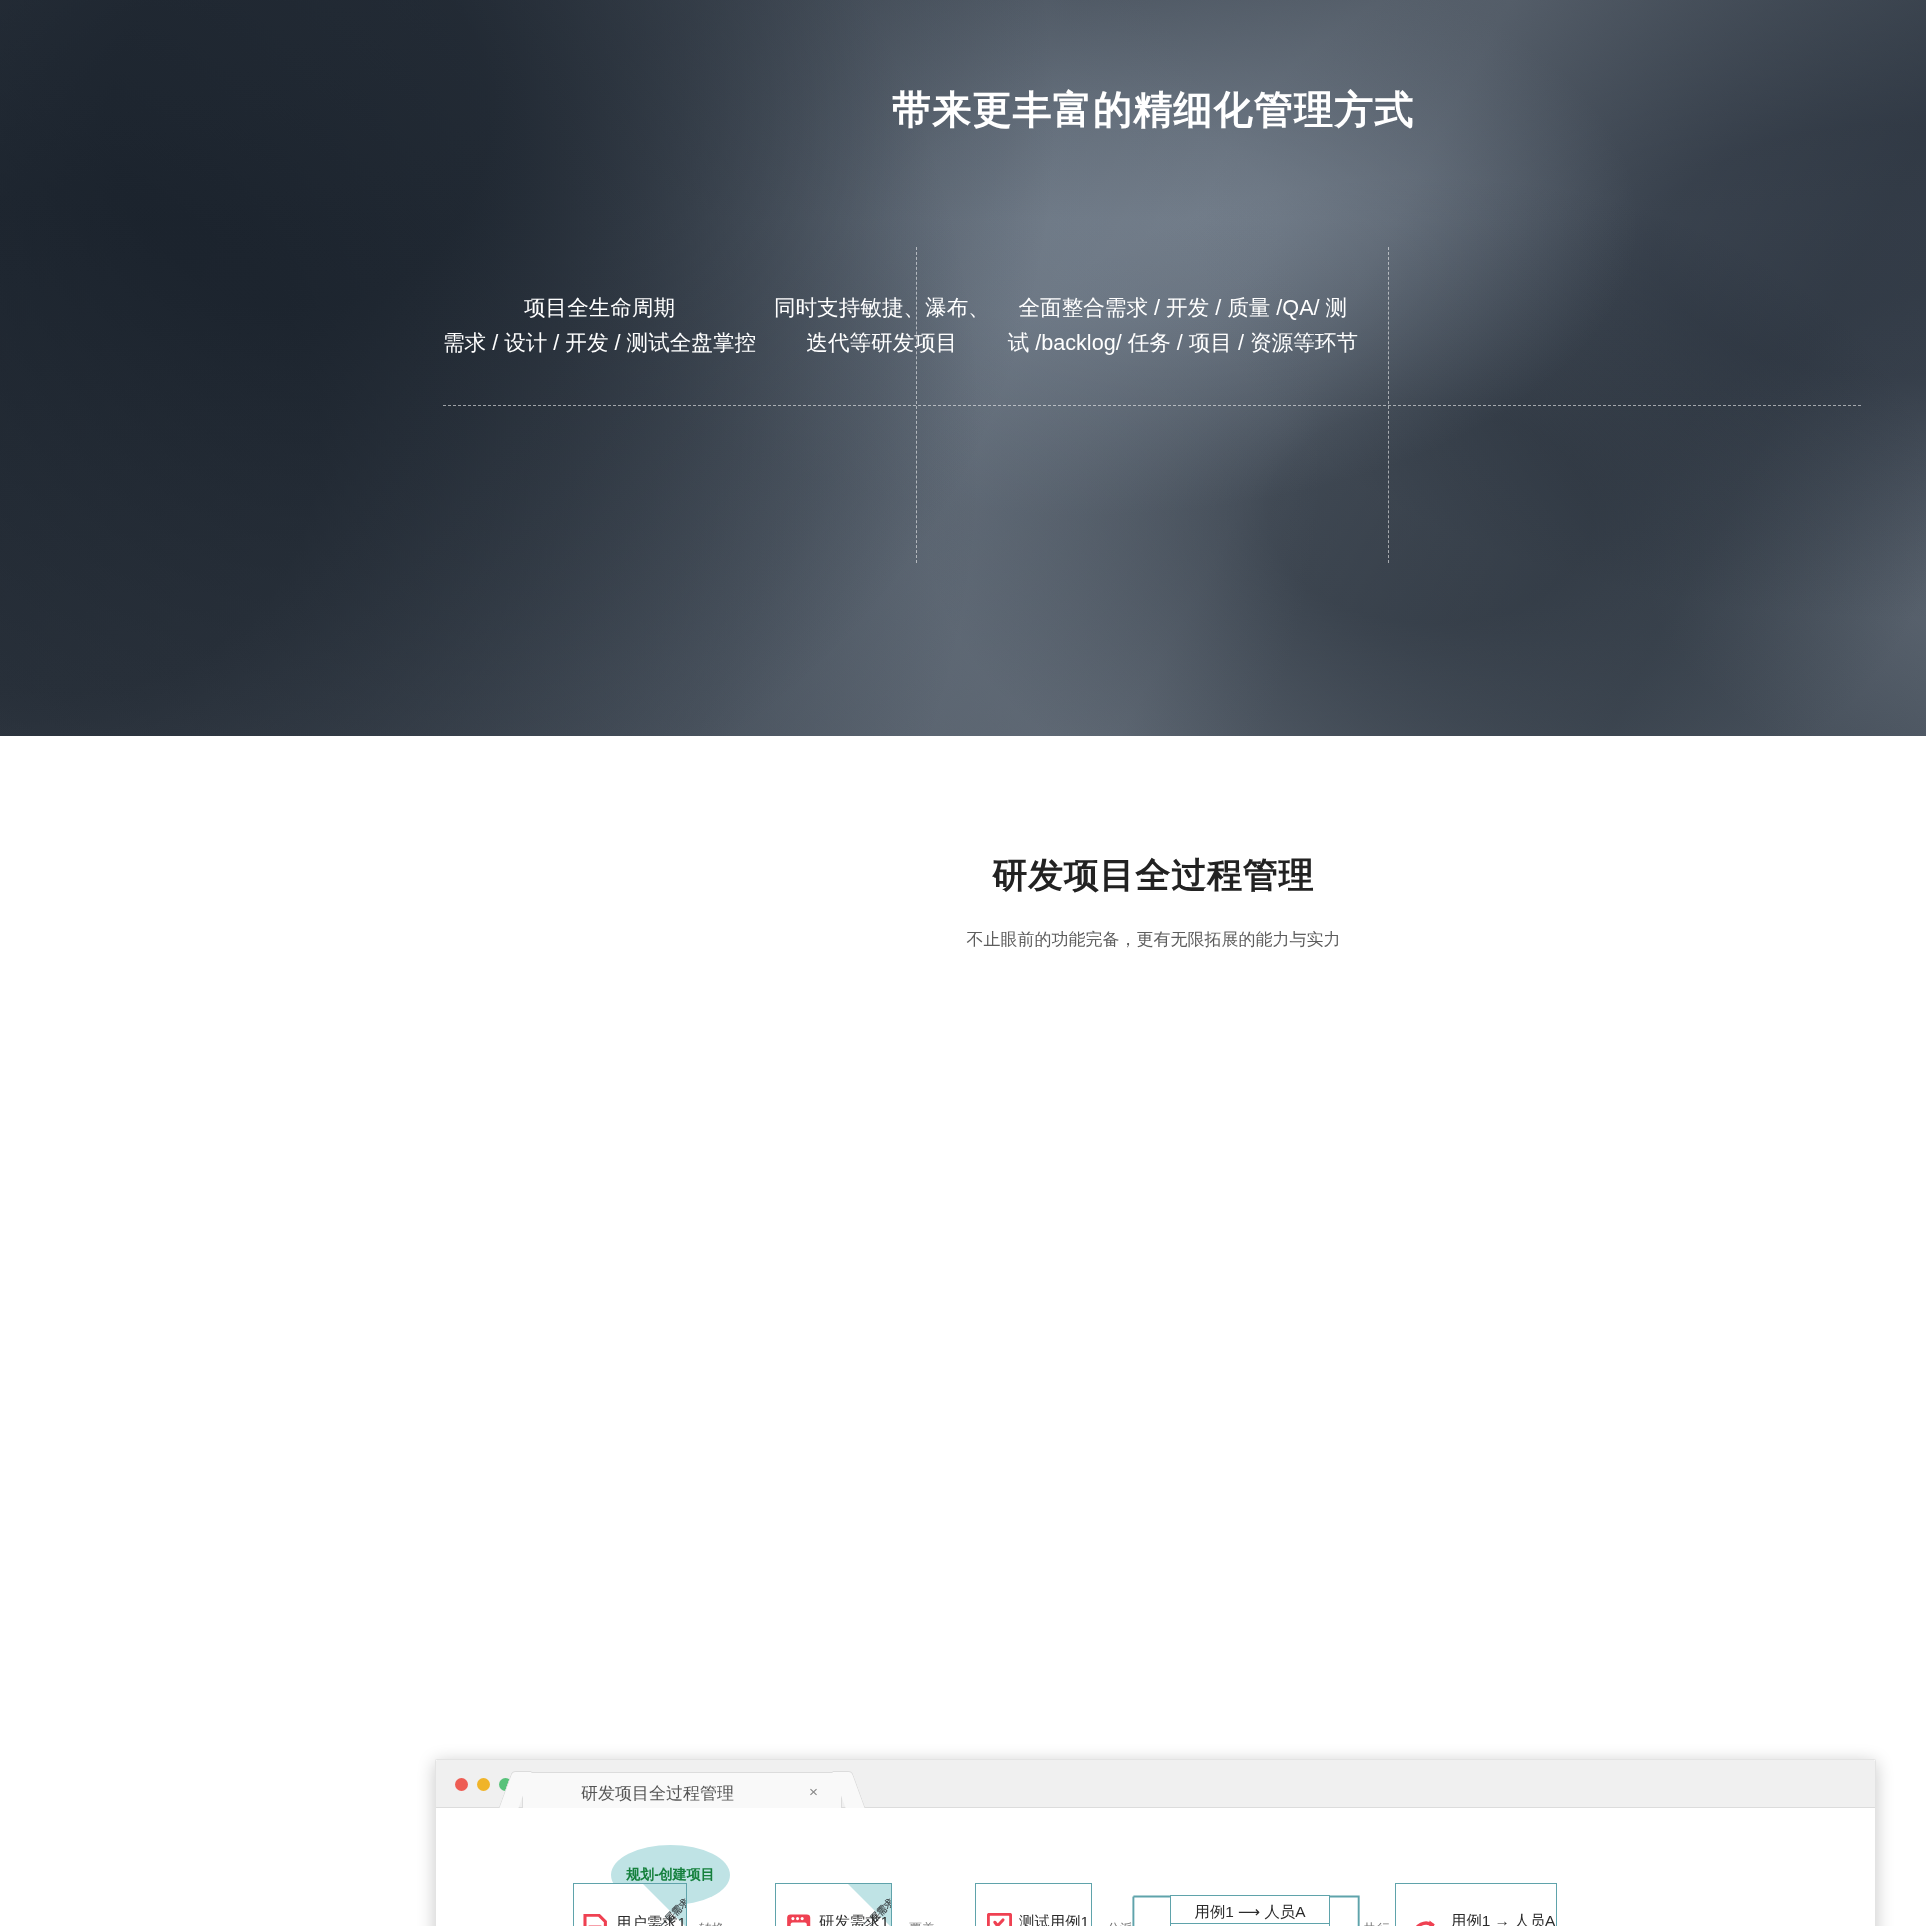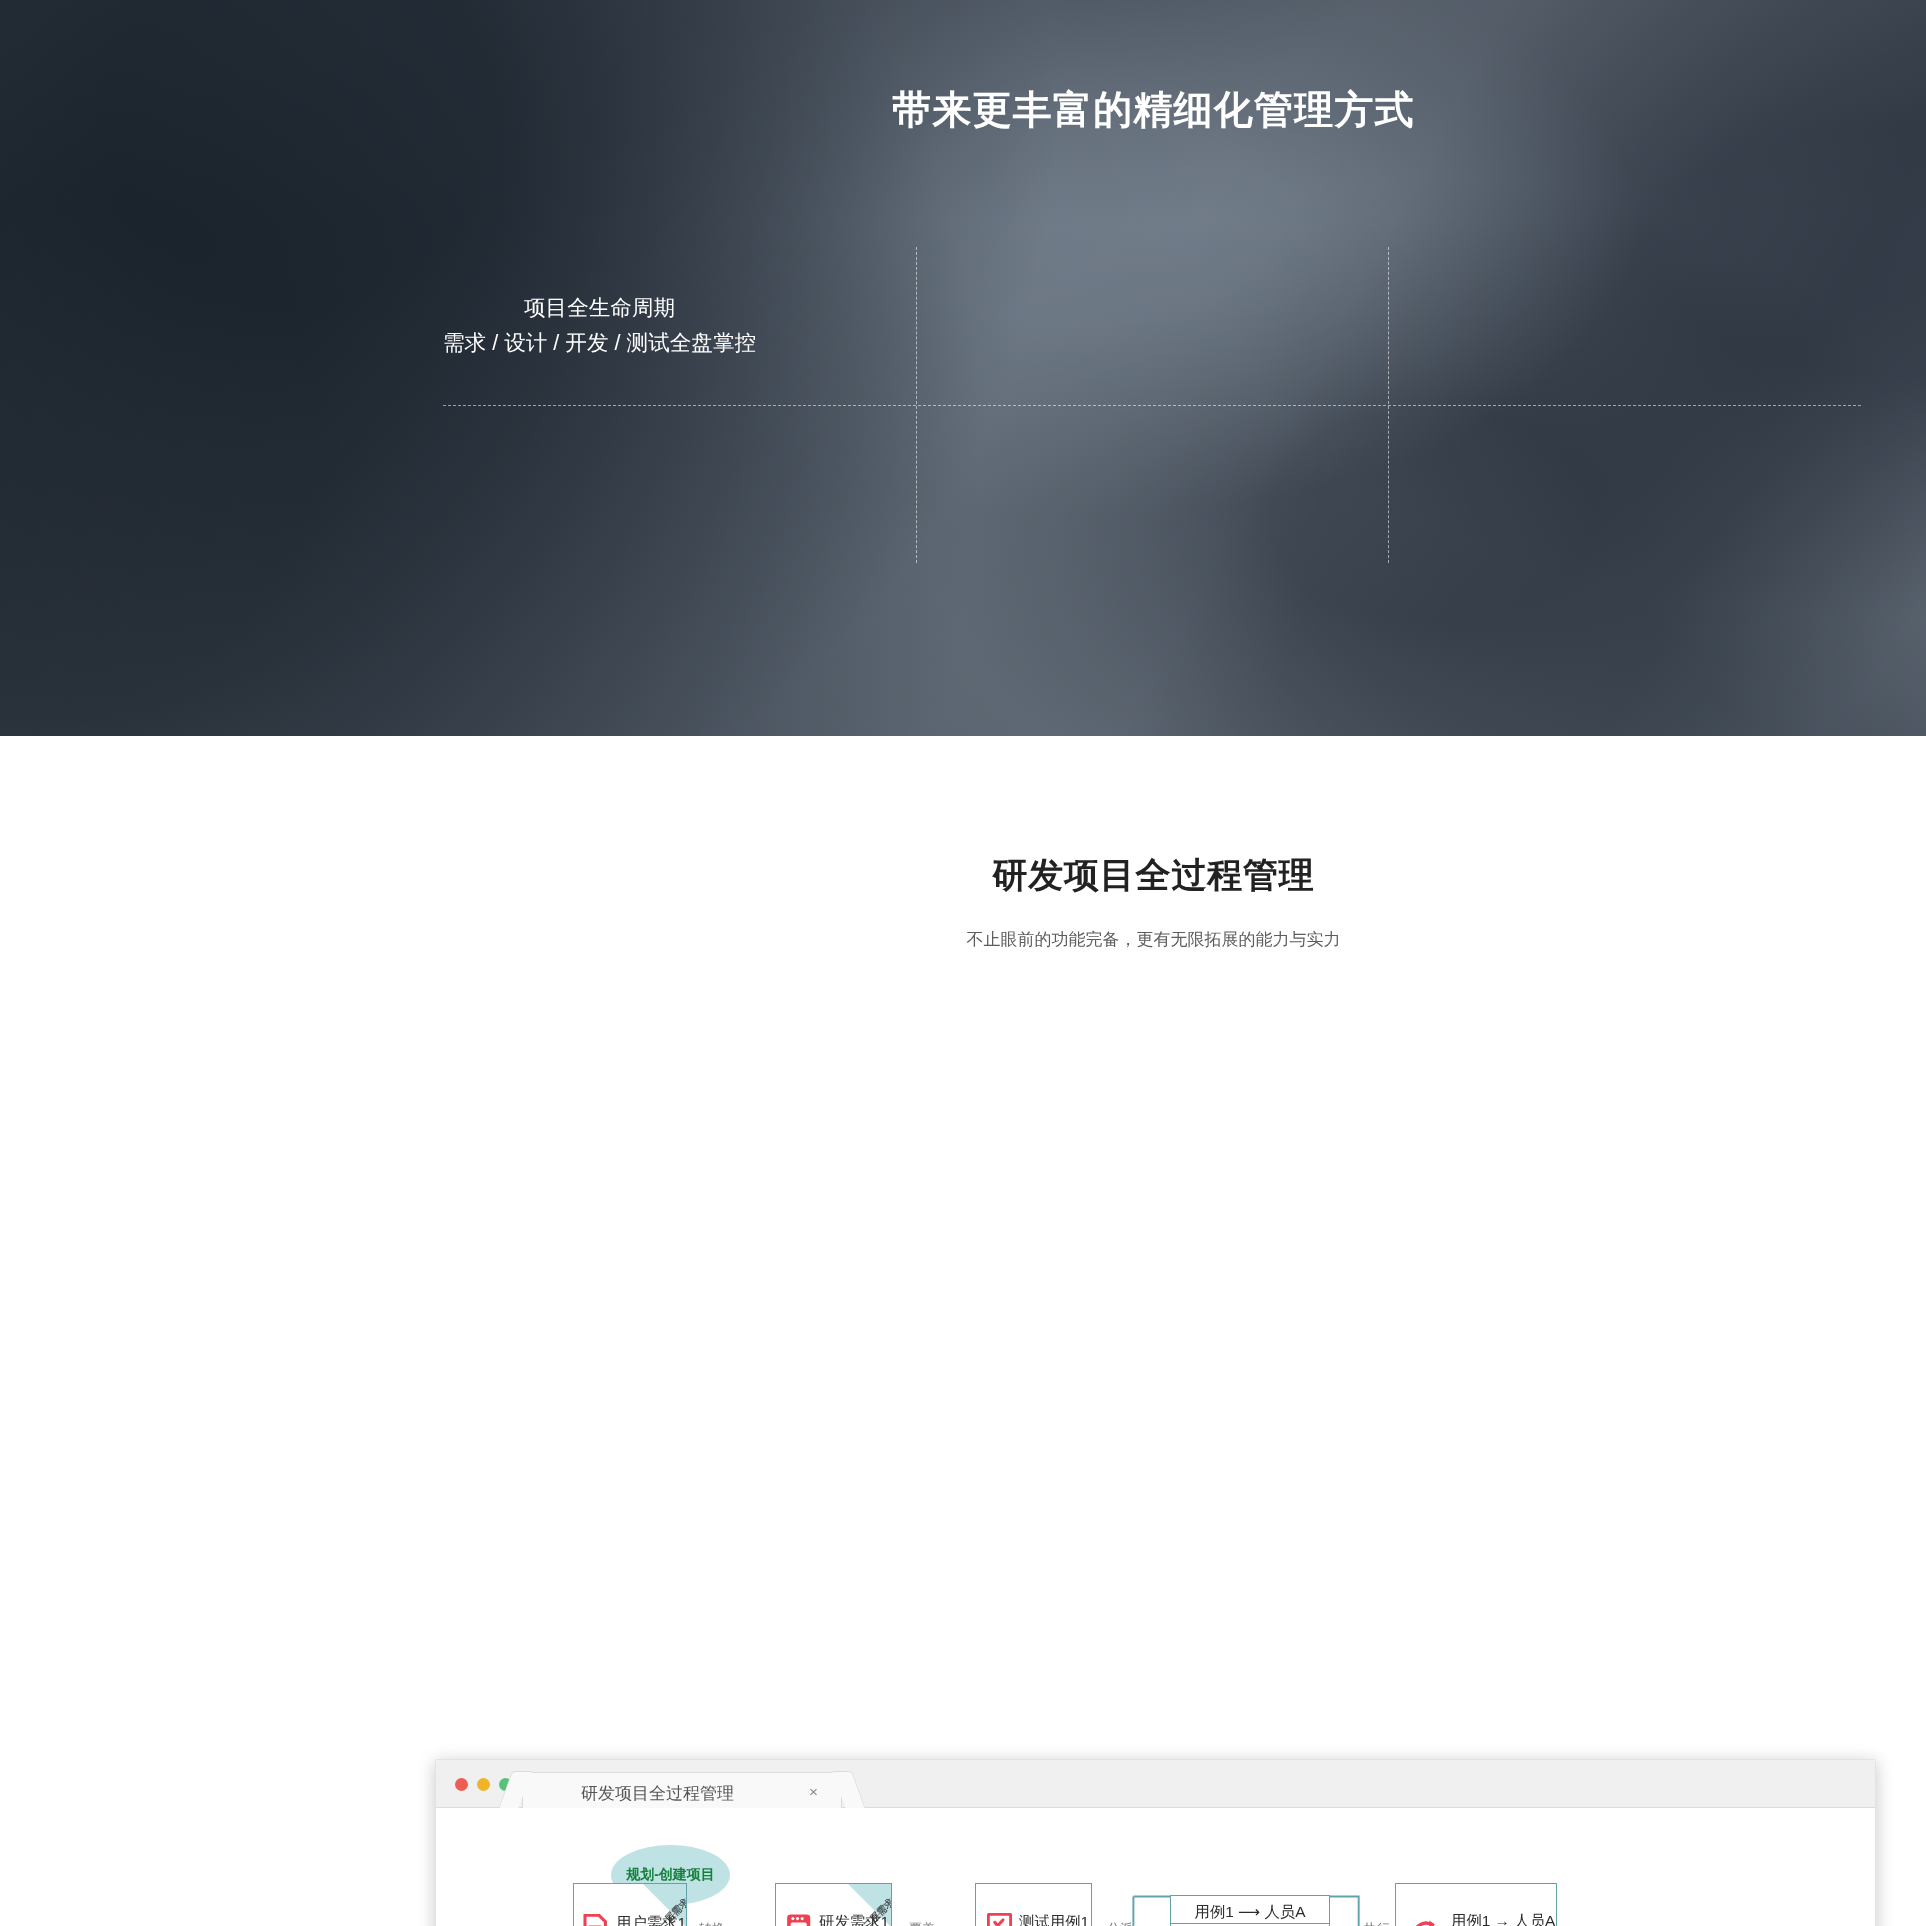--- a/index.html
+++ b/index.html
@@ -76,20 +76,28 @@
 
   <div class="grid">
     <div class="vline" style="left:33.33%"></div>
     <div class="vline" style="left:66.66%"></div>
     <div class="hline" style="top:50%"></div>
 
     <div class="cell">
       <span>项目全生命周期</span>
       <span>需求 / 设计 / 开发 / 测试全盘掌控</span>
     </div>
+    <div class="cell">
+      <span>同时支持敏捷、瀑布、</span>
+      <span>迭代等研发项目</span>
+    </div>
+    <div class="cell">
+      <span>全面整合需求 / 开发 / 质量 /QA/ 测</span>
+      <span>试 /backlog/ 任务 / 项目 / 资源等环节</span>
+    </div>
   </div>
 </div>
 
 <div class="sec2">
   <div class="sec2-title">研发项目全过程管理</div>
   <div class="sec2-sub">不止眼前的功能完备，更有无限拓展的能力与实力</div>
 
   <div class="browser">
     <div class="b-bar">
       <div class="dots">

